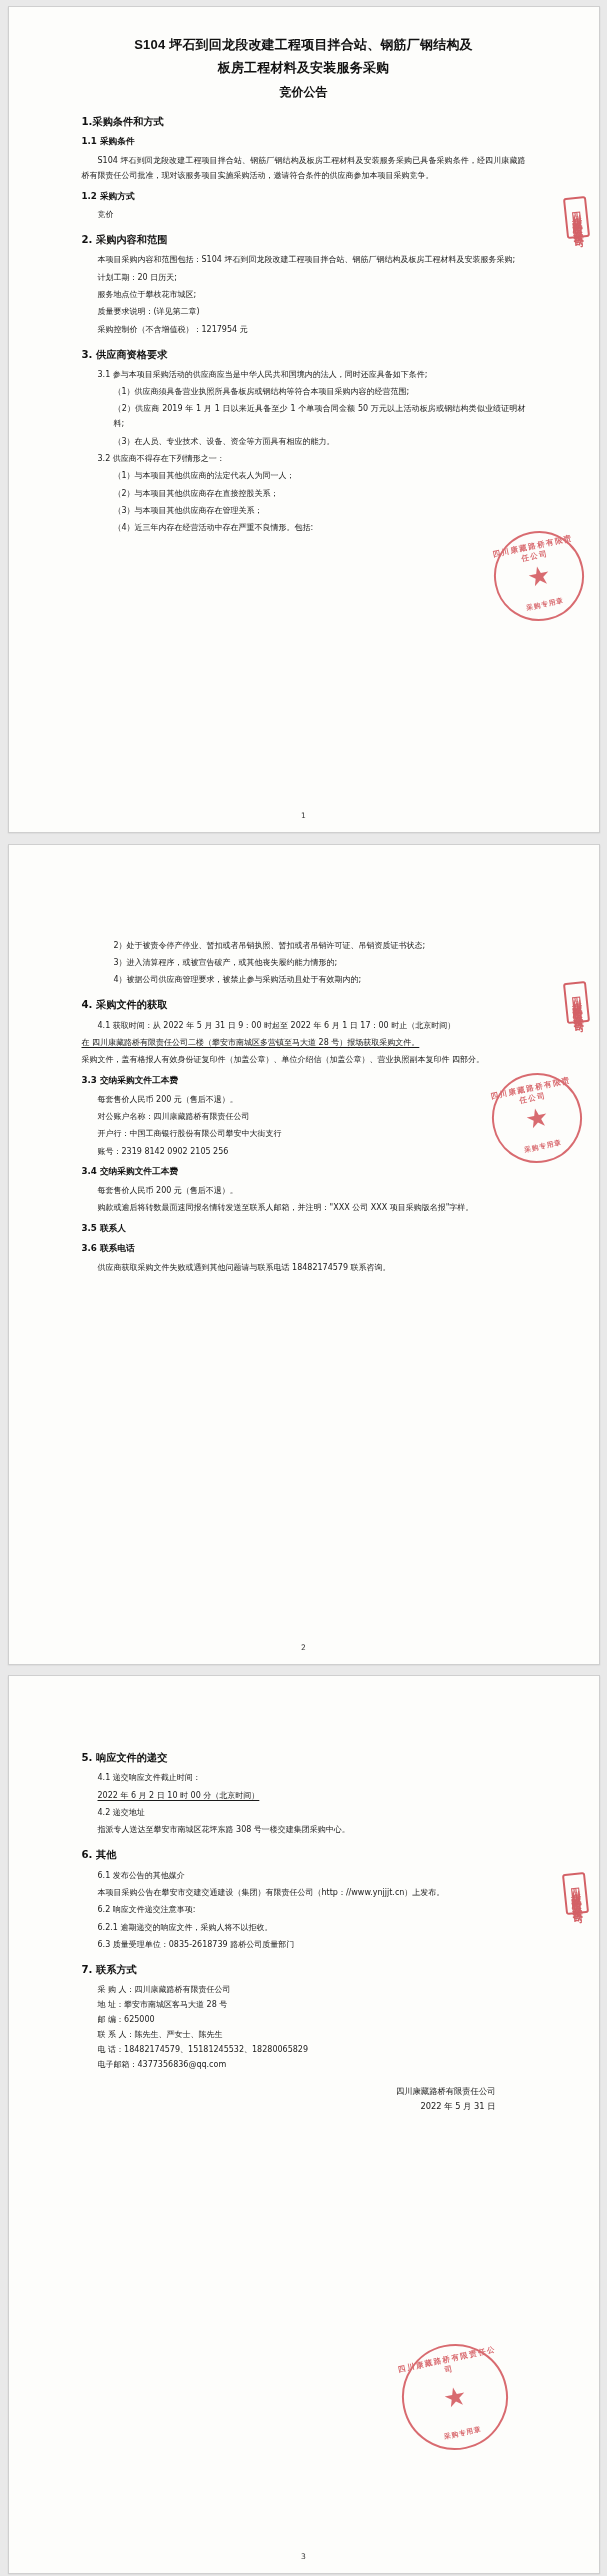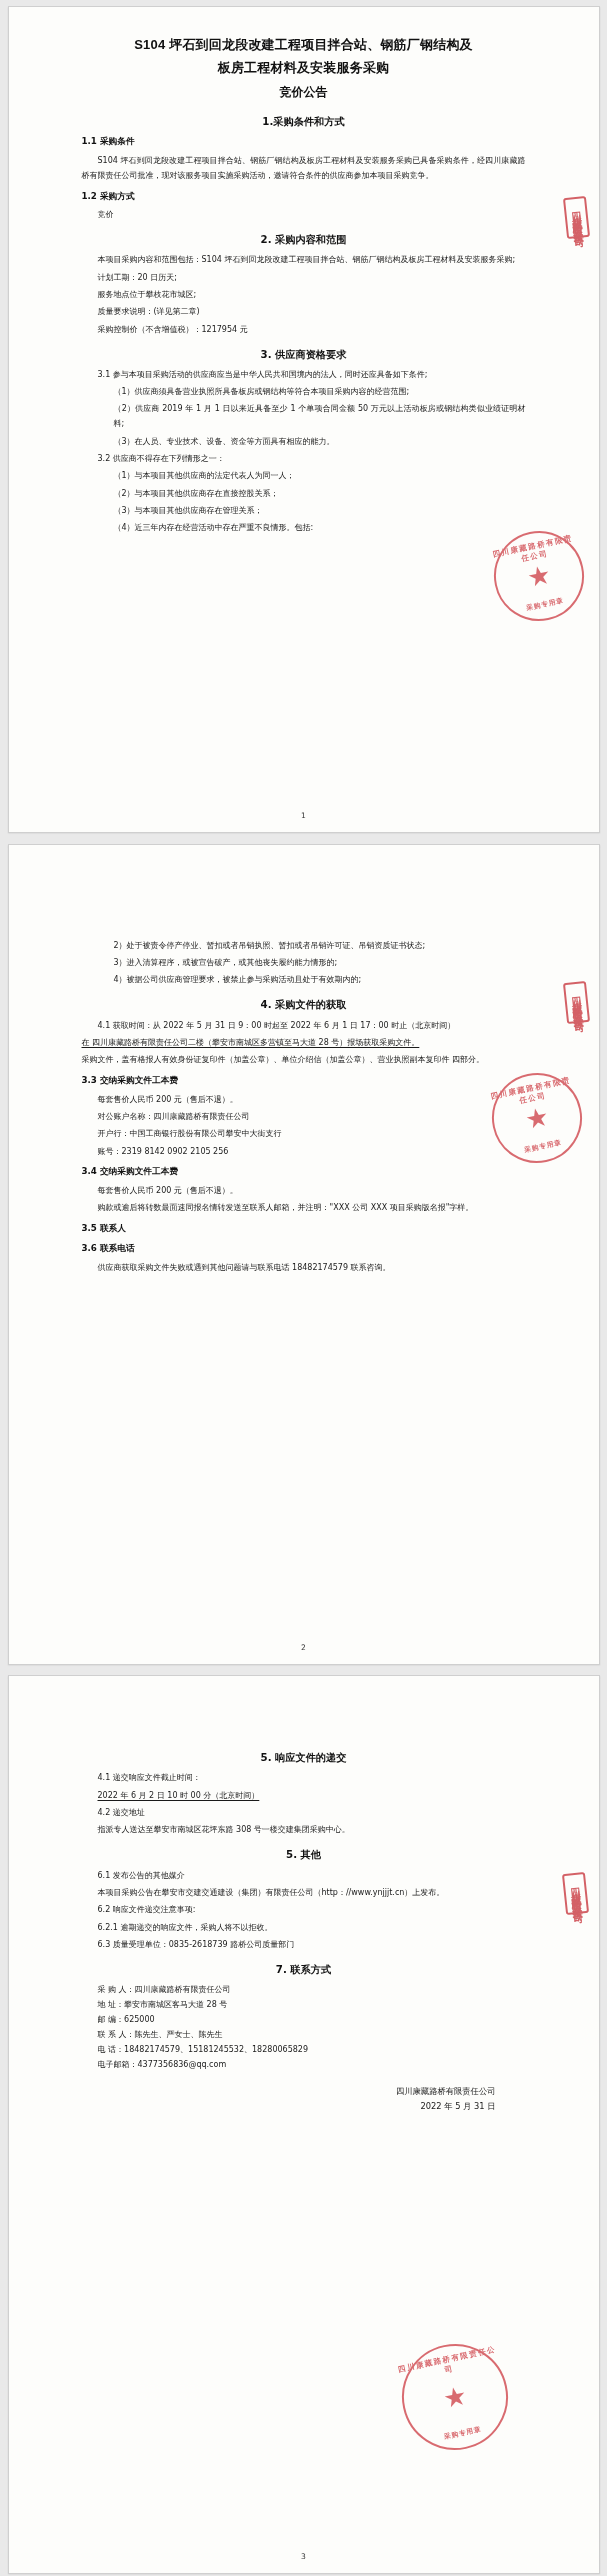--- a/index.html
+++ b/index.html
@@ -52,21 +52,20 @@
     line-height: 23px;
     margin-bottom: 9px;
     color: #111;
   }
   h2.sec {
     font-size: 10.2px;
     font-weight: bold;
     margin: 10px 0 5.3px 0;
     line-height: 15px;
     color: #111;
-    text-align: center;
   }
   h3.sub {
     font-size: 8.7px;
     font-weight: bold;
     margin: 6.8px 0 3.8px 0;
     line-height: 13.7px;
     color: #111;
   }
   p.t {
     font-size: 8px;
@@ -271,21 +270,21 @@
       </div>
     </div>
 
     <div class="inner" style="padding-top:64px;">
       <h2 class="sec">5. 响应文件的递交</h2>
       <p class="t ind">4.1 递交响应文件截止时间：</p>
       <p class="t ind2 u">2022 年 6 月 2 日 10 时 00 分（北京时间）</p>
       <p class="t ind">4.2 递交地址</p>
       <p class="t ind2">指派专人送达至攀安市南城区花坪东路 308 号一楼交建集团采购中心。</p>
 
-      <h2 class="sec">5. 其他</h2>
+      <h2 class="sec">6. 其他</h2>
       <p class="t ind">6.1 发布公告的其他媒介</p>
       <p class="t ind2">本项目采购公告在攀安市交建交通建设（集团）有限责任公司（http：//www.ynjjjt.cn）上发布。</p>
       <p class="t ind">6.2 响应文件递交注意事项:</p>
       <p class="t ind2">6.2.1 逾期递交的响应文件，采购人将不以拒收。</p>
       <p class="t ind">6.3 质量受理单位：0835-2618739 路桥公司质量部门</p>
 
       <h2 class="sec">7. 联系方式</h2>
       <div class="contact-table">
         <p class="t ind2">
           <span>采 购 人：</span><span>四川康藏路桥有限责任公司</span>

